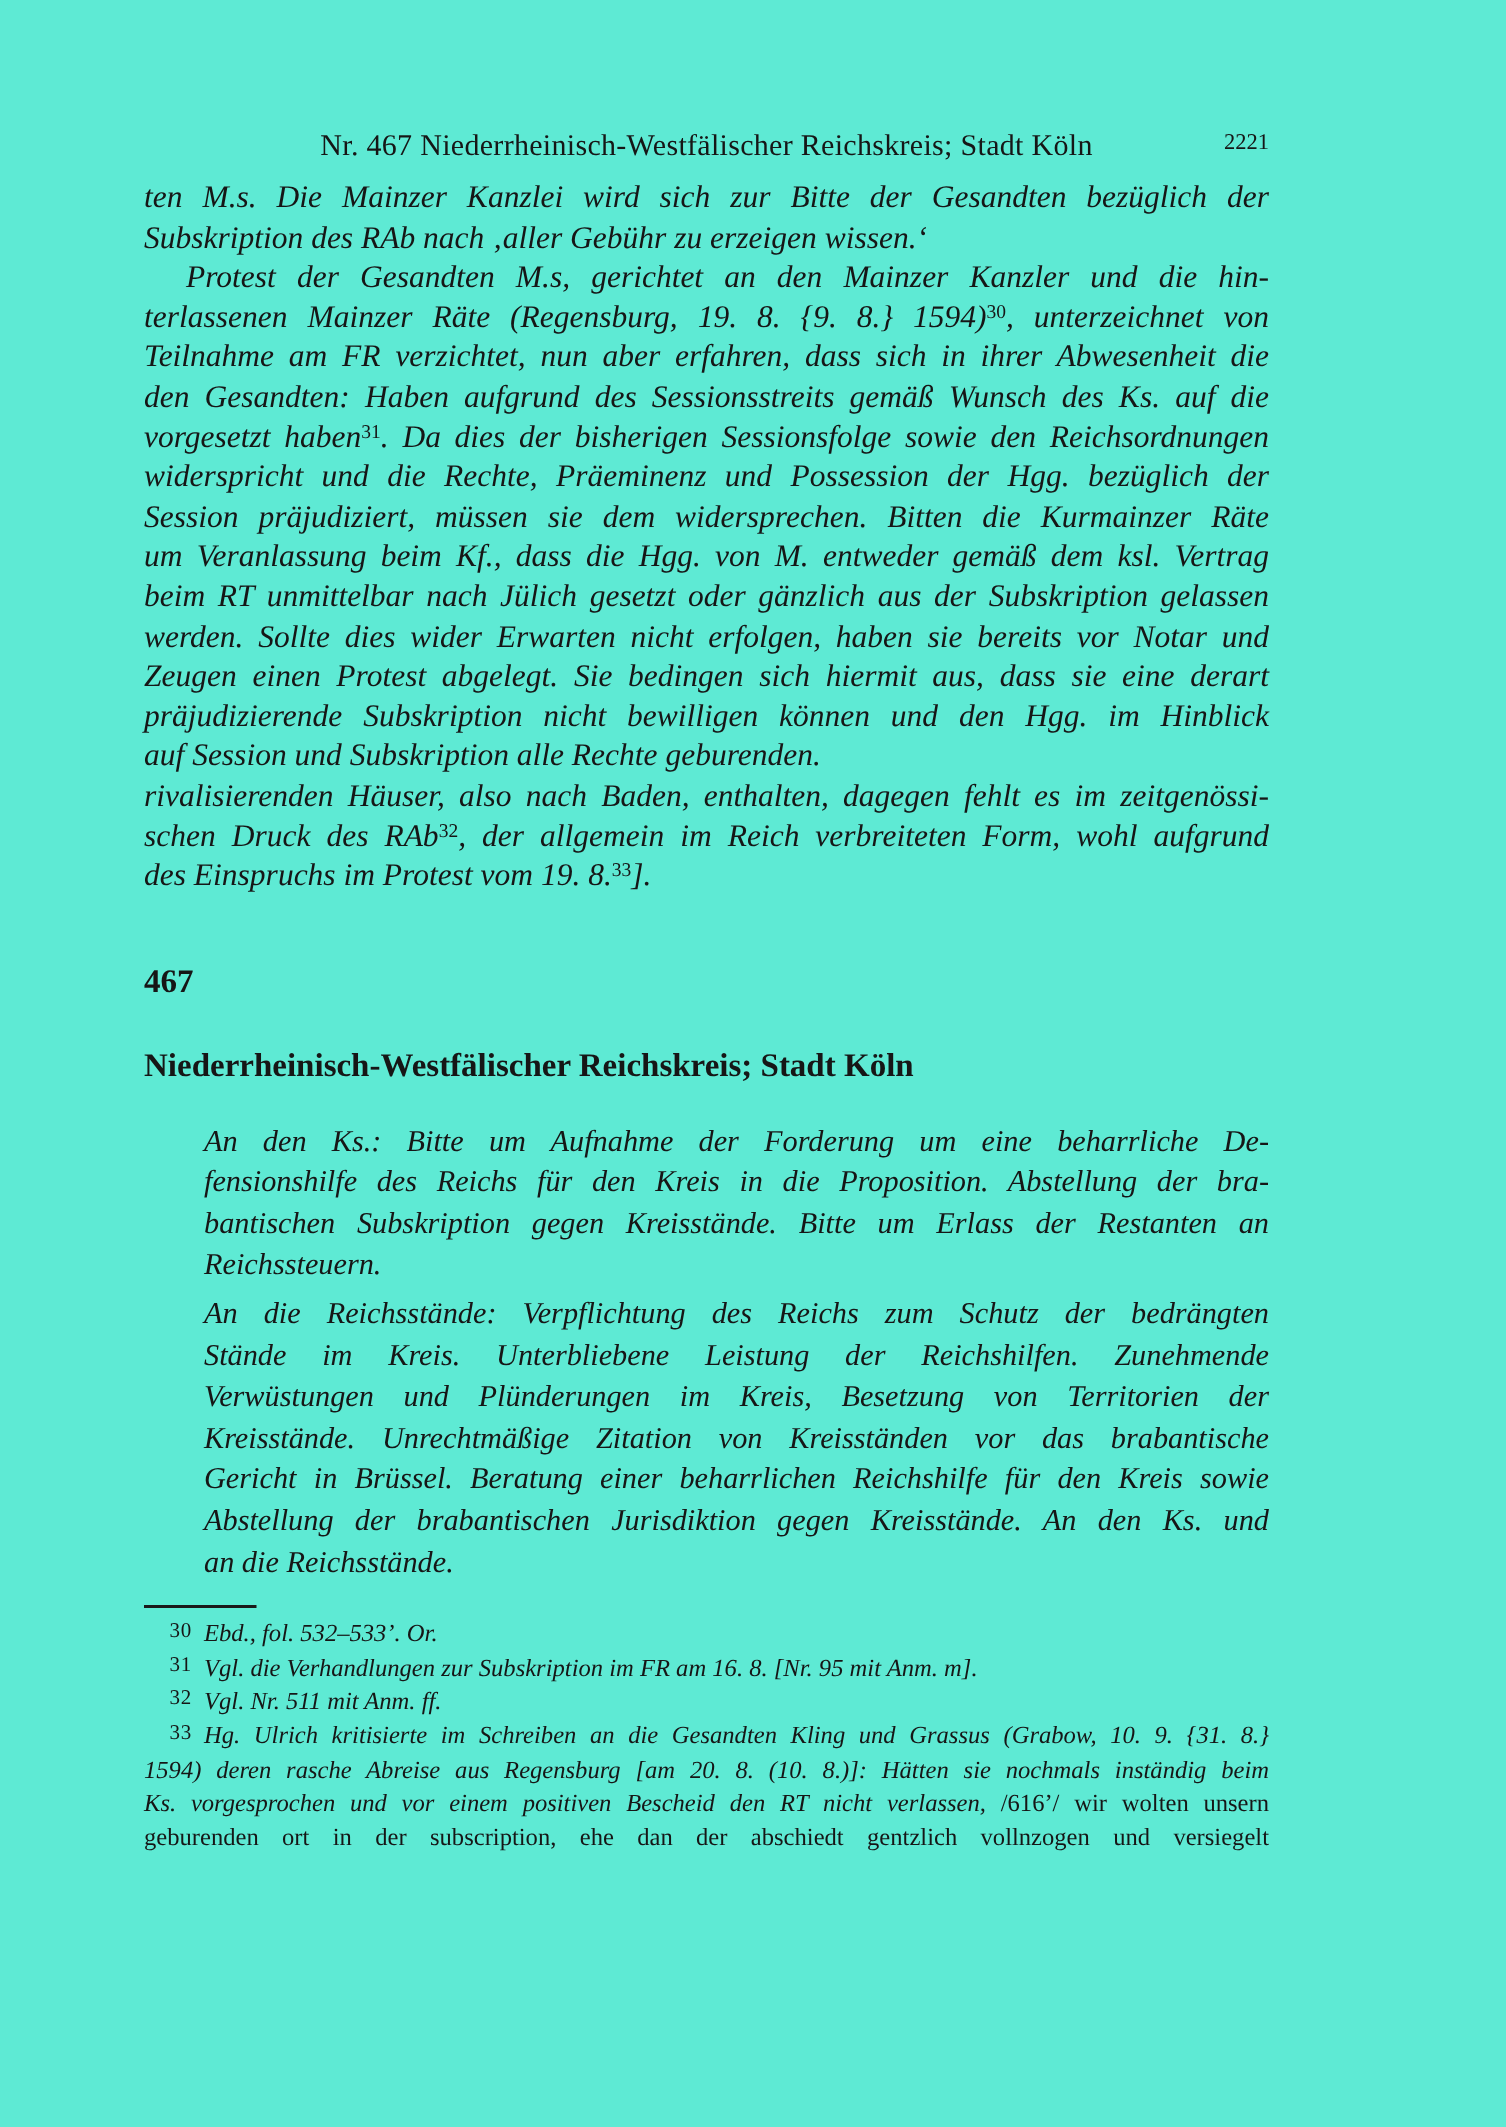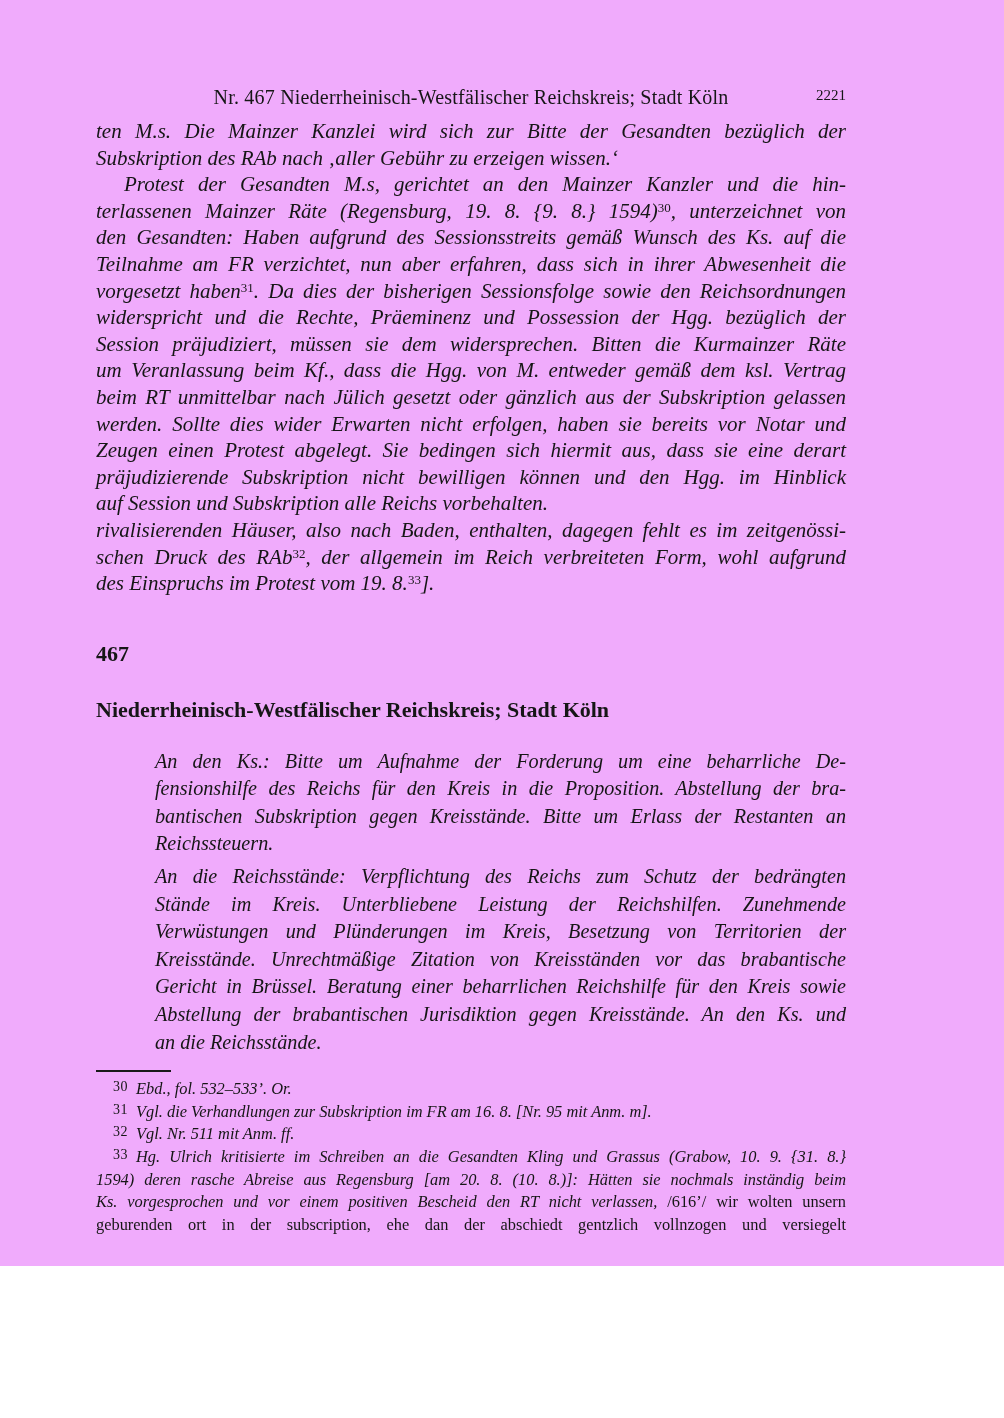--- a/index.html
+++ b/index.html
@@ -1,39 +1,39 @@
 <!DOCTYPE html>
 <html lang="de"><head>
 <meta charset="utf-8">
 <style>
   html,body{margin:0;padding:0;background:#ffffff;}
   body{width:1004px;height:1418px;overflow:hidden;
        font-family:"Liberation Serif","DejaVu Serif",serif;color:#161616;
        -webkit-font-smoothing:antialiased;}
-  .page{position:relative;width:1004px;height:1266px;background:#f0abfc;
+  .page{position:relative;width:1004px;height:1418px;background:#5eead4;
         box-sizing:border-box;padding:84px 158px 0 96px;}
   
   .page-header{position:relative;height:26px;margin-bottom:8px;
                font-style:normal;font-size:20px;line-height:26px;}
   .running-head{text-align:center;letter-spacing:.2px;}
   .page-number{position:absolute;right:0;top:-2px;font-size:15px;}
   
   .body-text{font-style:italic;font-size:21px;line-height:26.6px;}
   .line{text-align:justify;text-align-last:justify;min-height:1em;}
   .line.last{text-align-last:left;}
   .body-text .fl-indent{text-indent:28px;}
   .sup{font-size:.62em;font-style:normal;vertical-align:6px;line-height:0;letter-spacing:0;}
   .roman{font-style:normal;}
   
   .entry-heading{margin-top:43px;display:flex;font-style:normal;font-weight:700;
                  font-size:22px;line-height:27px;flex-direction:column;}
   .entry-no{width:56px;flex:0 0 56px;}
   .entry-title{flex:1;}
   
-  .summaries{margin-left:59px;margin-top:25px;font-style:italic;
+  .summaries{margin-left:40px;margin-top:25px;font-style:italic;
              font-size:20.2px;line-height:27.6px;}
   .summaries .para + .para{margin-top:5px;}
   
   .footnotes{margin-top:14px;}
   .fn-rule{width:75px;border:0;border-top:2px solid #1a1a1a;margin:0 0 6px 0;}
   .fn-list{font-style:italic;font-size:16.4px;line-height:22.6px;}
   .footnotes .fl-indent{text-indent:17px;}
   .fn-num{font-size:14px;font-style:normal;vertical-align:3px;line-height:0;
           margin-right:8px;letter-spacing:.5px;}
 </style>
@@ -50,31 +50,31 @@
   <div>
 
     <section class="body-text">
         <div class="para">
           <div class="line">ten M.s. Die Mainzer Kanzlei wird sich zur Bitte der Gesandten bezüglich der</div>
           <div class="line last">Subskription des RAb nach ‚aller Gebühr zu erzeigen wissen.‘</div>
         </div>
         <div class="para">
           <div class="line fl-indent">Protest der Gesandten M.s, gerichtet an den Mainzer Kanzler und die hin-</div>
           <div class="line">terlassenen Mainzer Räte (Regensburg, 19. 8. {9. 8.} 1594)<sup class="sup">30</sup>, unterzeichnet von</div>
+          <div class="line">Teilnahme am FR verzichtet, nun aber erfahren, dass sich in ihrer Abwesenheit die</div>
           <div class="line">den Gesandten: Haben aufgrund des Sessionsstreits gemäß Wunsch des Ks. auf die</div>
-          <div class="line">Teilnahme am FR verzichtet, nun aber erfahren, dass sich in ihrer Abwesenheit die</div>
           <div class="line">vorgesetzt haben<sup class="sup">31</sup>. Da dies der bisherigen Sessionsfolge sowie den Reichsordnungen</div>
           <div class="line">widerspricht und die Rechte, Präeminenz und Possession der Hgg. bezüglich der</div>
           <div class="line">Session präjudiziert, müssen sie dem widersprechen. Bitten die Kurmainzer Räte</div>
           <div class="line">um Veranlassung beim Kf., dass die Hgg. von M. entweder gemäß dem ksl. Vertrag</div>
           <div class="line">beim RT unmittelbar nach Jülich gesetzt oder gänzlich aus der Subskription gelassen</div>
           <div class="line">werden. Sollte dies wider Erwarten nicht erfolgen, haben sie bereits vor Notar und</div>
           <div class="line">Zeugen einen Protest abgelegt. Sie bedingen sich hiermit aus, dass sie eine derart</div>
           <div class="line">präjudizierende Subskription nicht bewilligen können und den Hgg. im Hinblick</div>
-          <div class="line last">auf Session und Subskription alle Reichs vorbehalten.</div>
+          <div class="line last">auf Session und Subskription alle Rechte geburenden.</div>
         </div>
         <div class="para">
           <div class="line">rivalisierenden Häuser, also nach Baden, enthalten, dagegen fehlt es im zeitgenössi-</div>
           <div class="line">schen Druck des RAb<sup class="sup">32</sup>, der allgemein im Reich verbreiteten Form, wohl aufgrund</div>
           <div class="line last">des Einspruchs im Protest vom 19. 8.<sup class="sup">33</sup>].</div>
         </div>
       </section>
 
     <section>
       <div class="entry-heading">

